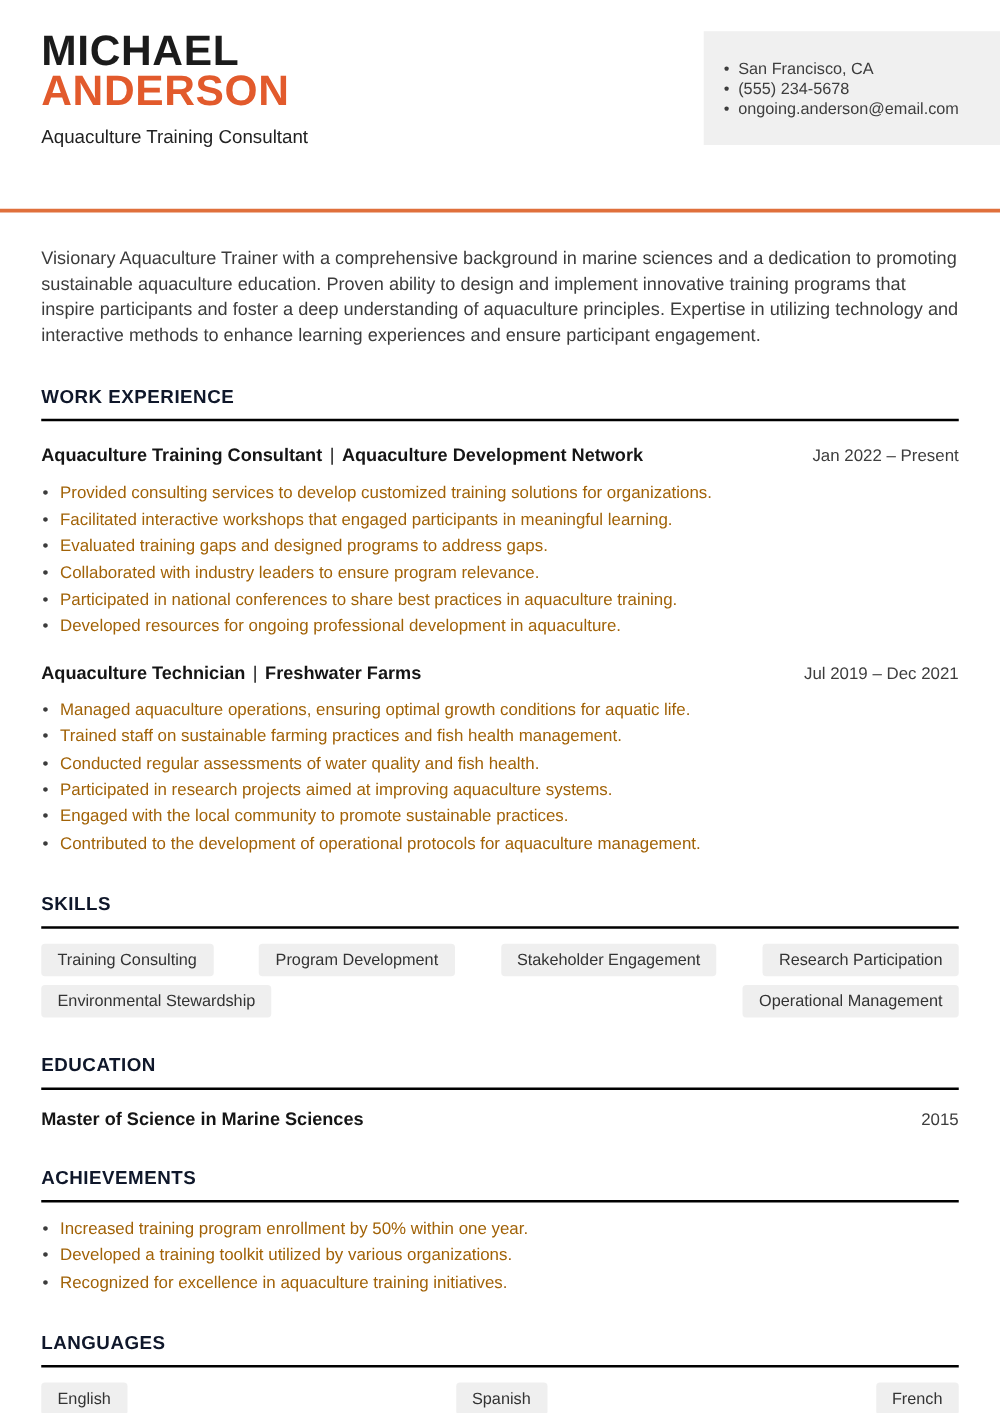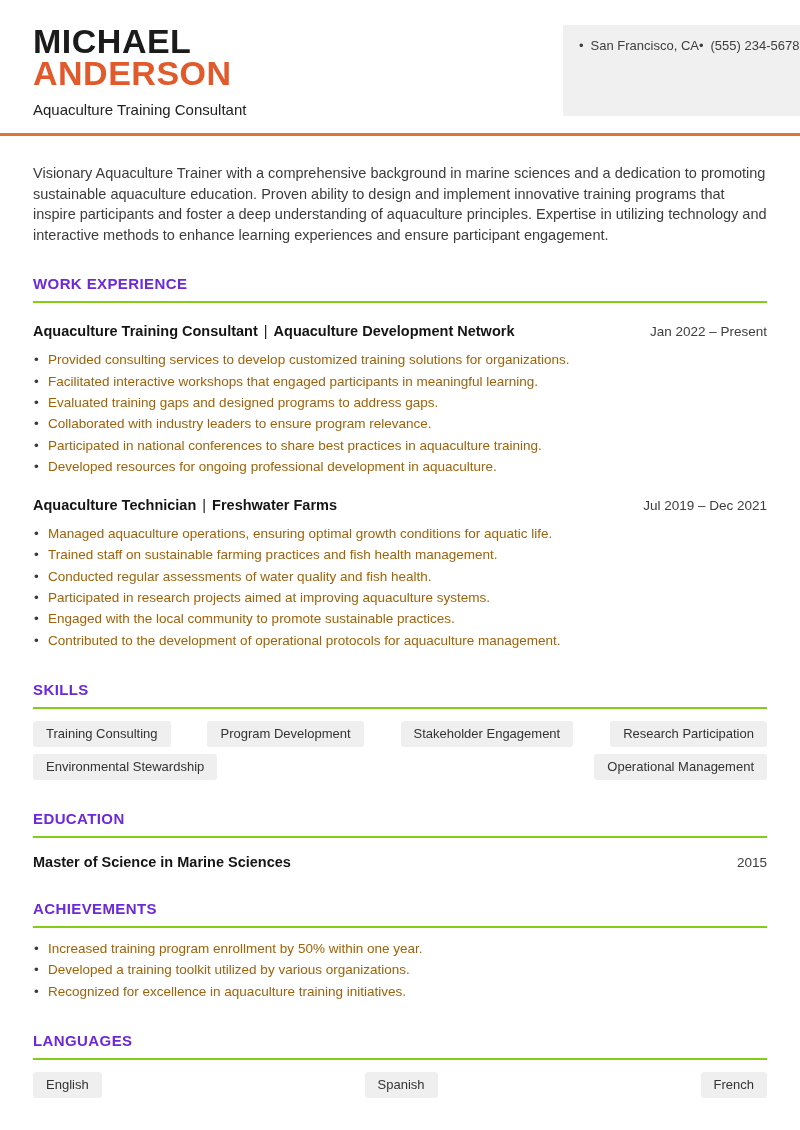--- a/index.html
+++ b/index.html
@@ -13,62 +13,62 @@
     width: 800px;
     min-height: 1130px;
     background: #ffffff;
     position: relative;
   }
 
   
   .header {
     position: relative;
     padding: 25px 0 0 33px;
-    height: 133px;
+    height: 167px;
   }
   .name { font-weight: 700; font-size: 34px; line-height: 32px; letter-spacing: 0.5px; }
   .name .first { display: block; color: #1b1b1b; }
   .name .last  { display: block; color: #e25a2c; }
   .job-subtitle { margin-top: 12px; font-size: 15px; color: #222222; }
 
   .contact-card {
     position: absolute;
     top: 25px;
     right: 0;
     width: 237px;
     height: 91px;
     background: #f0f0f0;
     padding: 13px 10px 13px 16px;
     display: flex;
-    flex-direction: row;
-    justify-content: space-between;
+    flex-direction: column;
+    justify-content: center;
   }
   .contact-item { font-size: 13px; color: #3d3d3d; line-height: 16px; white-space: nowrap; }
   .contact-item::before { content: "•"; margin-right: 7px; color: #3d3d3d; }
 
   .top-divider { border-top: 3px solid #e0703c; width: 800px; }
 
   
   .content { padding: 0 33px 40px 33px; }
 
   .summary {
     margin-top: 27px;
     font-size: 14.5px;
     line-height: 20.6px;
     color: #3c3c3c;
   }
 
   .section { margin-top: 30px; }
   .section-heading {
-    color: #6d28d9;
+    color: #0f172a;
     font-size: 15px;
     font-weight: 700;
     letter-spacing: 0.4px;
     padding-bottom: 9px;
-    border-bottom: 2px solid #84cc16;
+    border-bottom: 2px solid #000000;
   }
 
   
   .job { margin-top: 20px; }
   .job-header { display: flex; justify-content: space-between; align-items: baseline; }
   .job-title-line { font-size: 14.5px; font-weight: 700; color: #151515; }
   .job-sep { font-weight: 400; padding: 0 6px; color: #151515; }
   .job-dates { font-size: 13.5px; color: #3d3d3d; white-space: nowrap; }
 
   ul.bullets { list-style: none; margin-top: 10px; }

